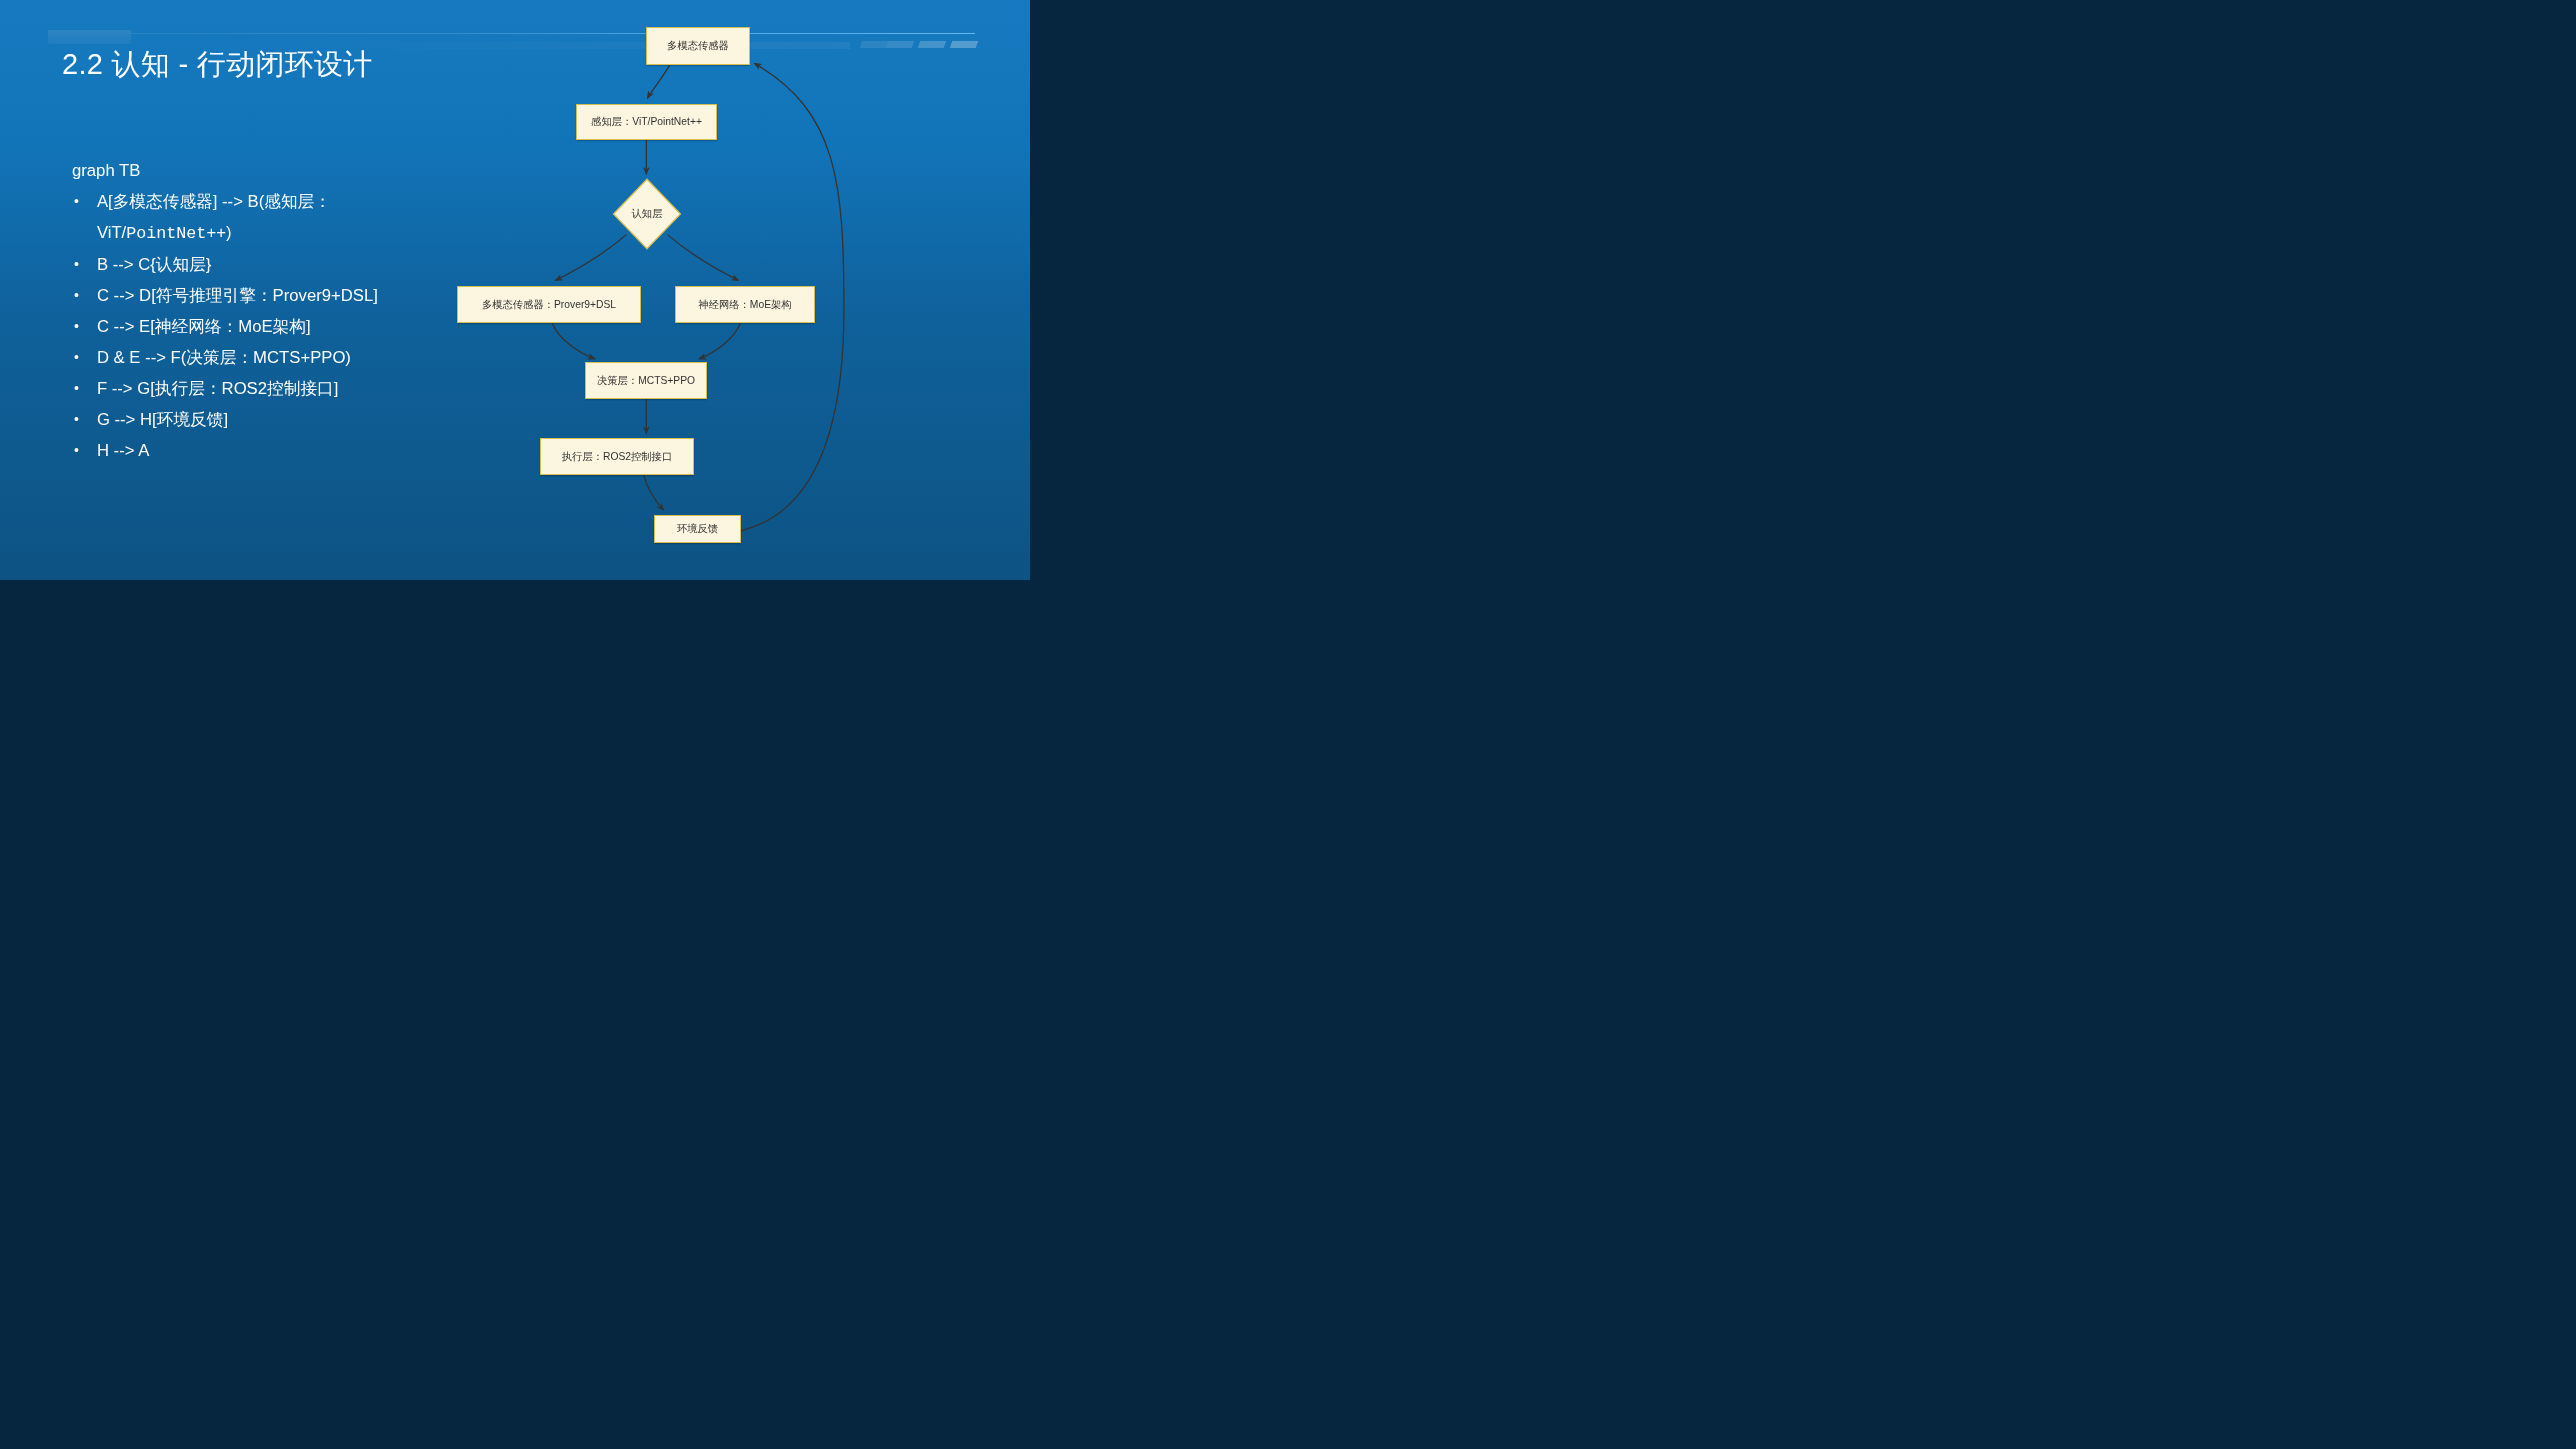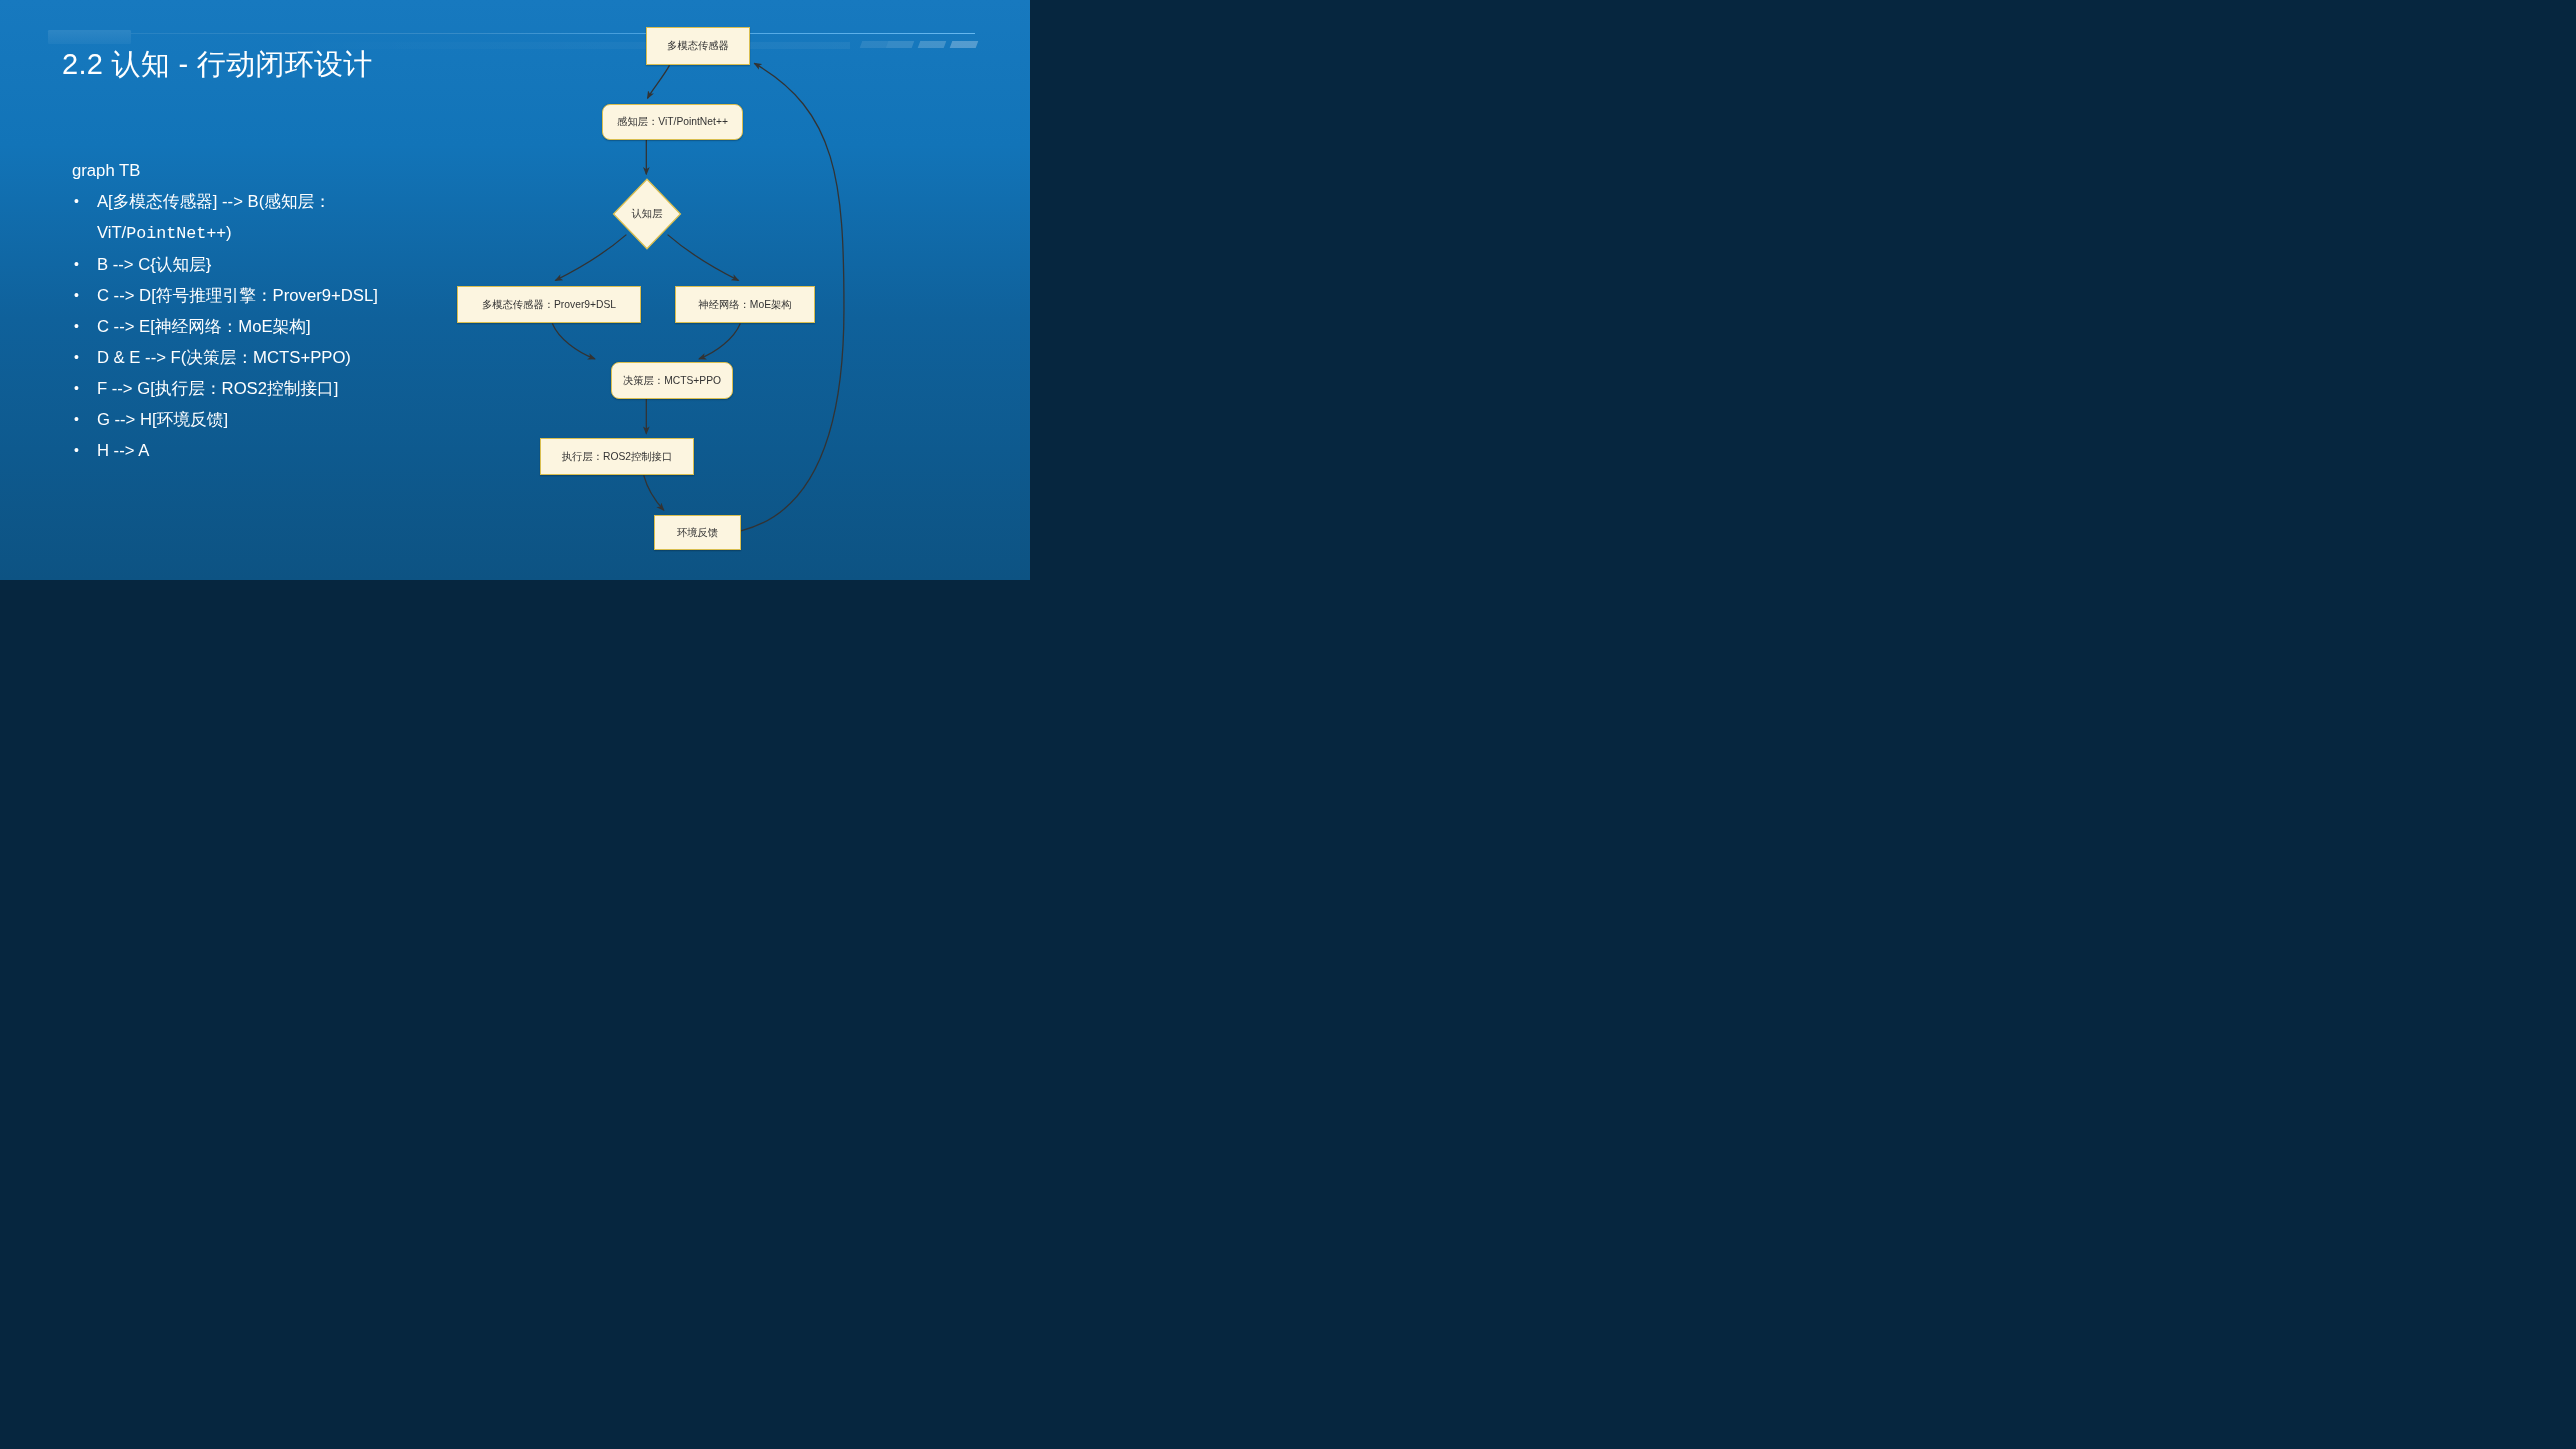--- a/index.html
+++ b/index.html
@@ -48,28 +48,28 @@
   .diagram{position:absolute;inset:0;}
   svg.edges{position:absolute;left:0;top:0;width:1030px;height:580px;}
   .node{
     position:absolute;box-sizing:border-box;
     background:#fcf5e0;border:1.3px solid #d9be4f;
     display:flex;align-items:center;justify-content:center;
     color:#333333;font-size:10.3px;white-space:nowrap;
     box-shadow:0 0.6px 1.3px rgba(0,0,0,0.25);
     text-align:center;
   }
-  .node.rounded{border-radius:8px;margin-left:26px;}
+  .node.rounded{border-radius:0;}
   .node-a{left:646px;top:27px;width:104px;height:38px;}
   .node-b{left:576px;top:104px;width:141px;height:36px;}
   .node-d{left:457px;top:286px;width:184px;height:37px;}
   .node-e{left:675px;top:286px;width:140px;height:37px;}
   .node-f{left:585px;top:362px;width:122px;height:37px;}
   .node-g{left:540px;top:438px;width:154px;height:37px;}
-  .node-h{left:654px;top:515px;width:87px;height:35px;}
+  .node-h{left:654px;top:515px;width:87px;height:28px;}
   .diamond-label{
     position:absolute;left:647px;top:214px;transform:translate(-50%,-50%);
     color:#333333;font-size:10.3px;white-space:nowrap;
   }
 </style>
 </head>
 <body>
 
 <div class="slide">
 

